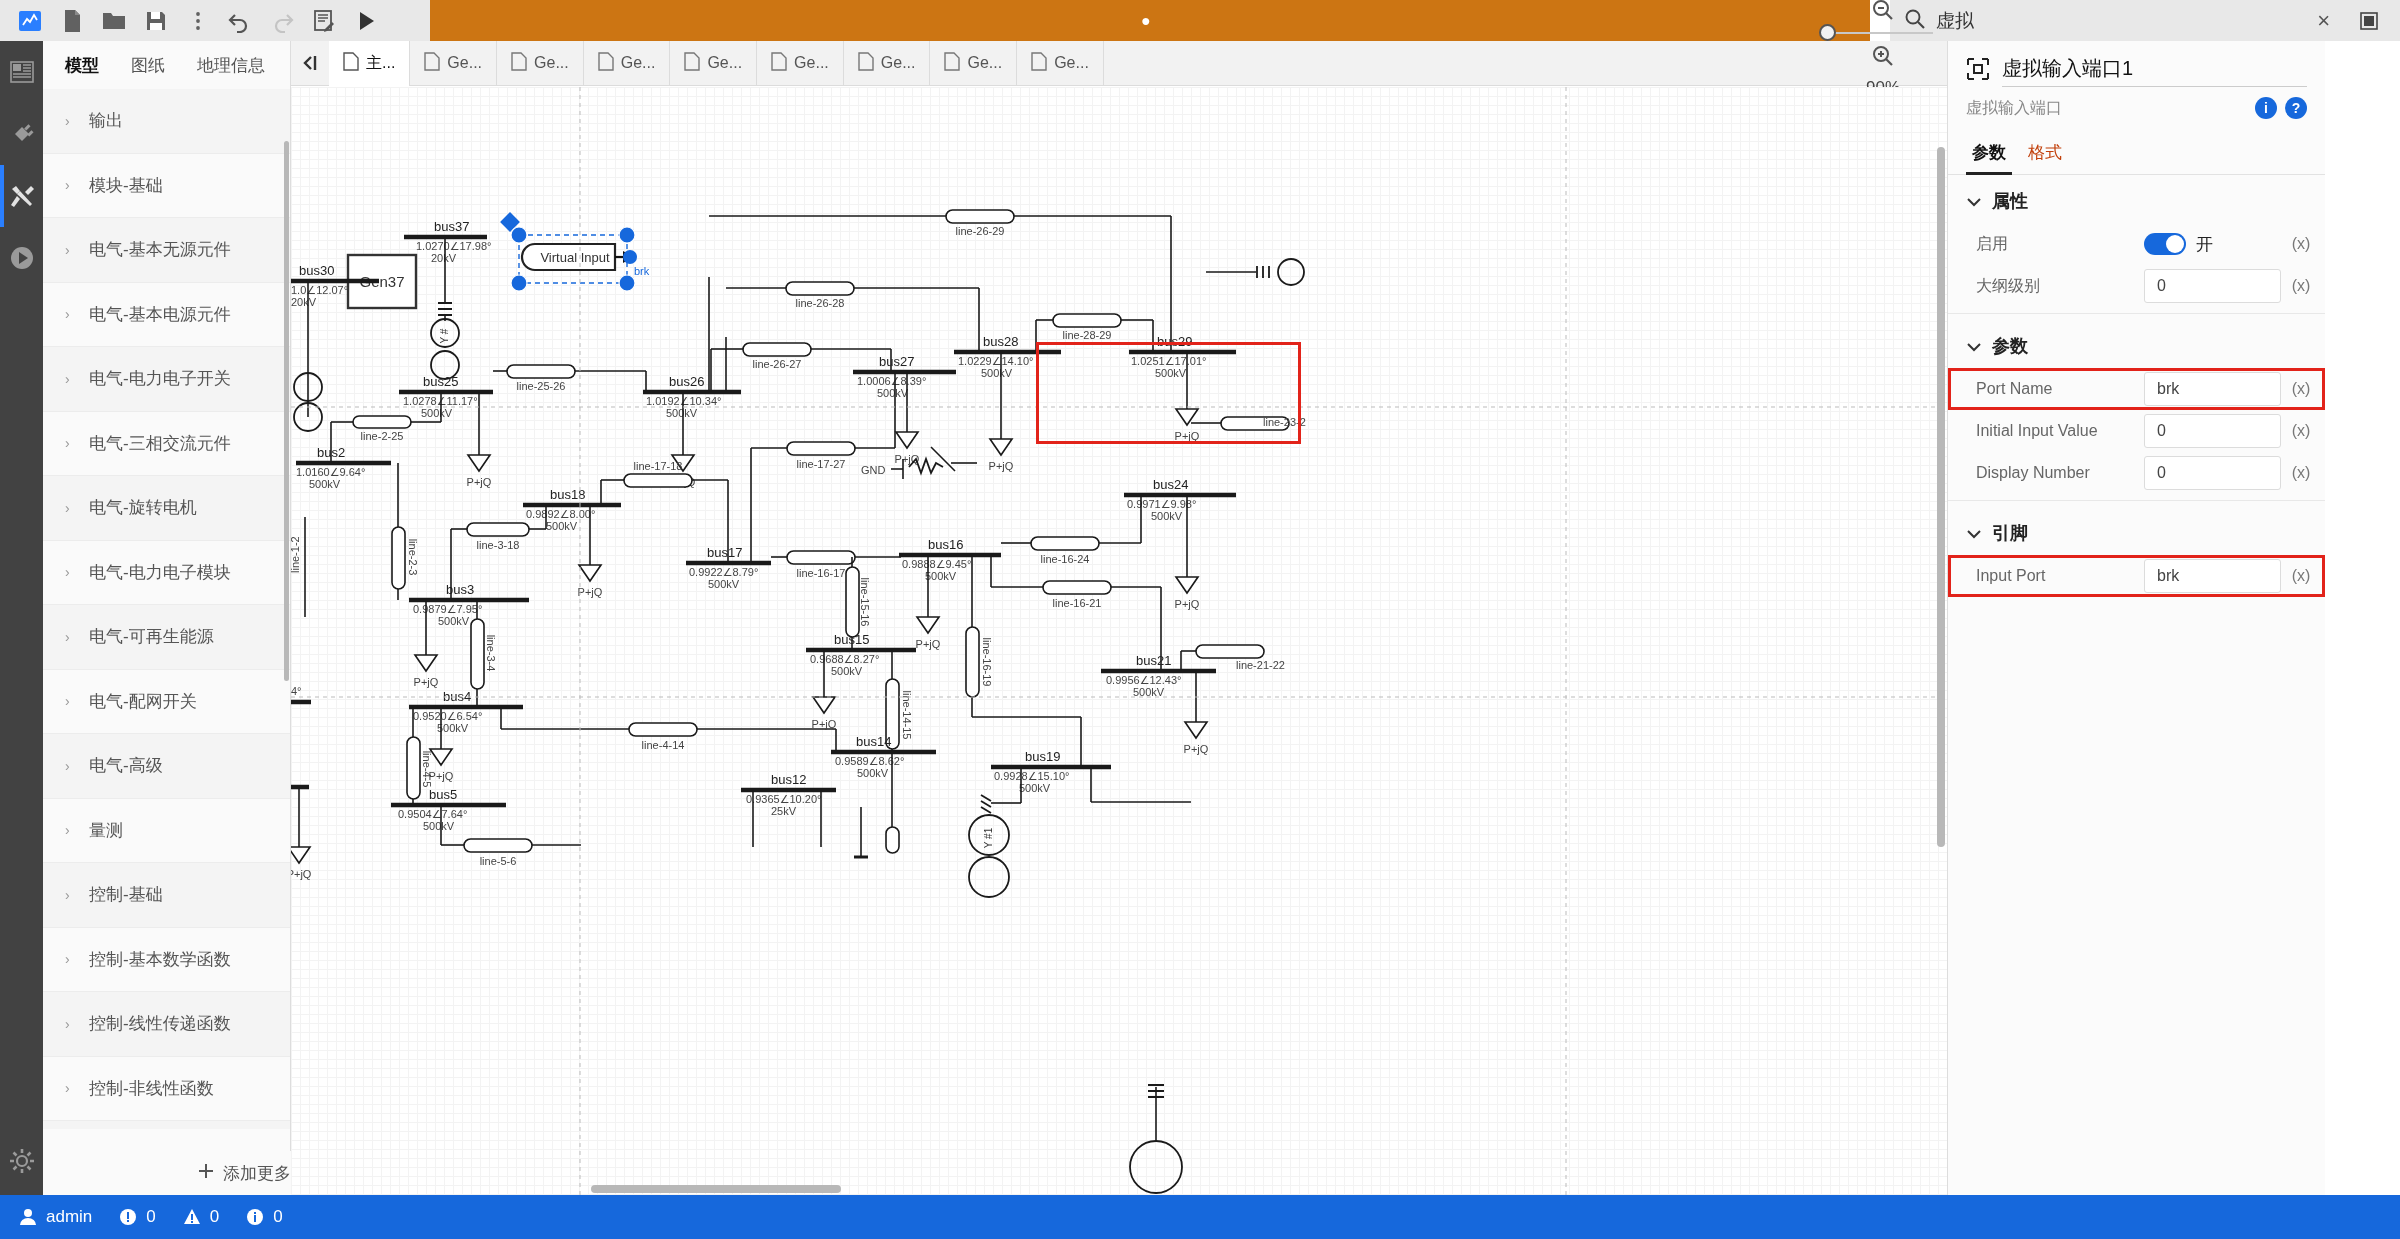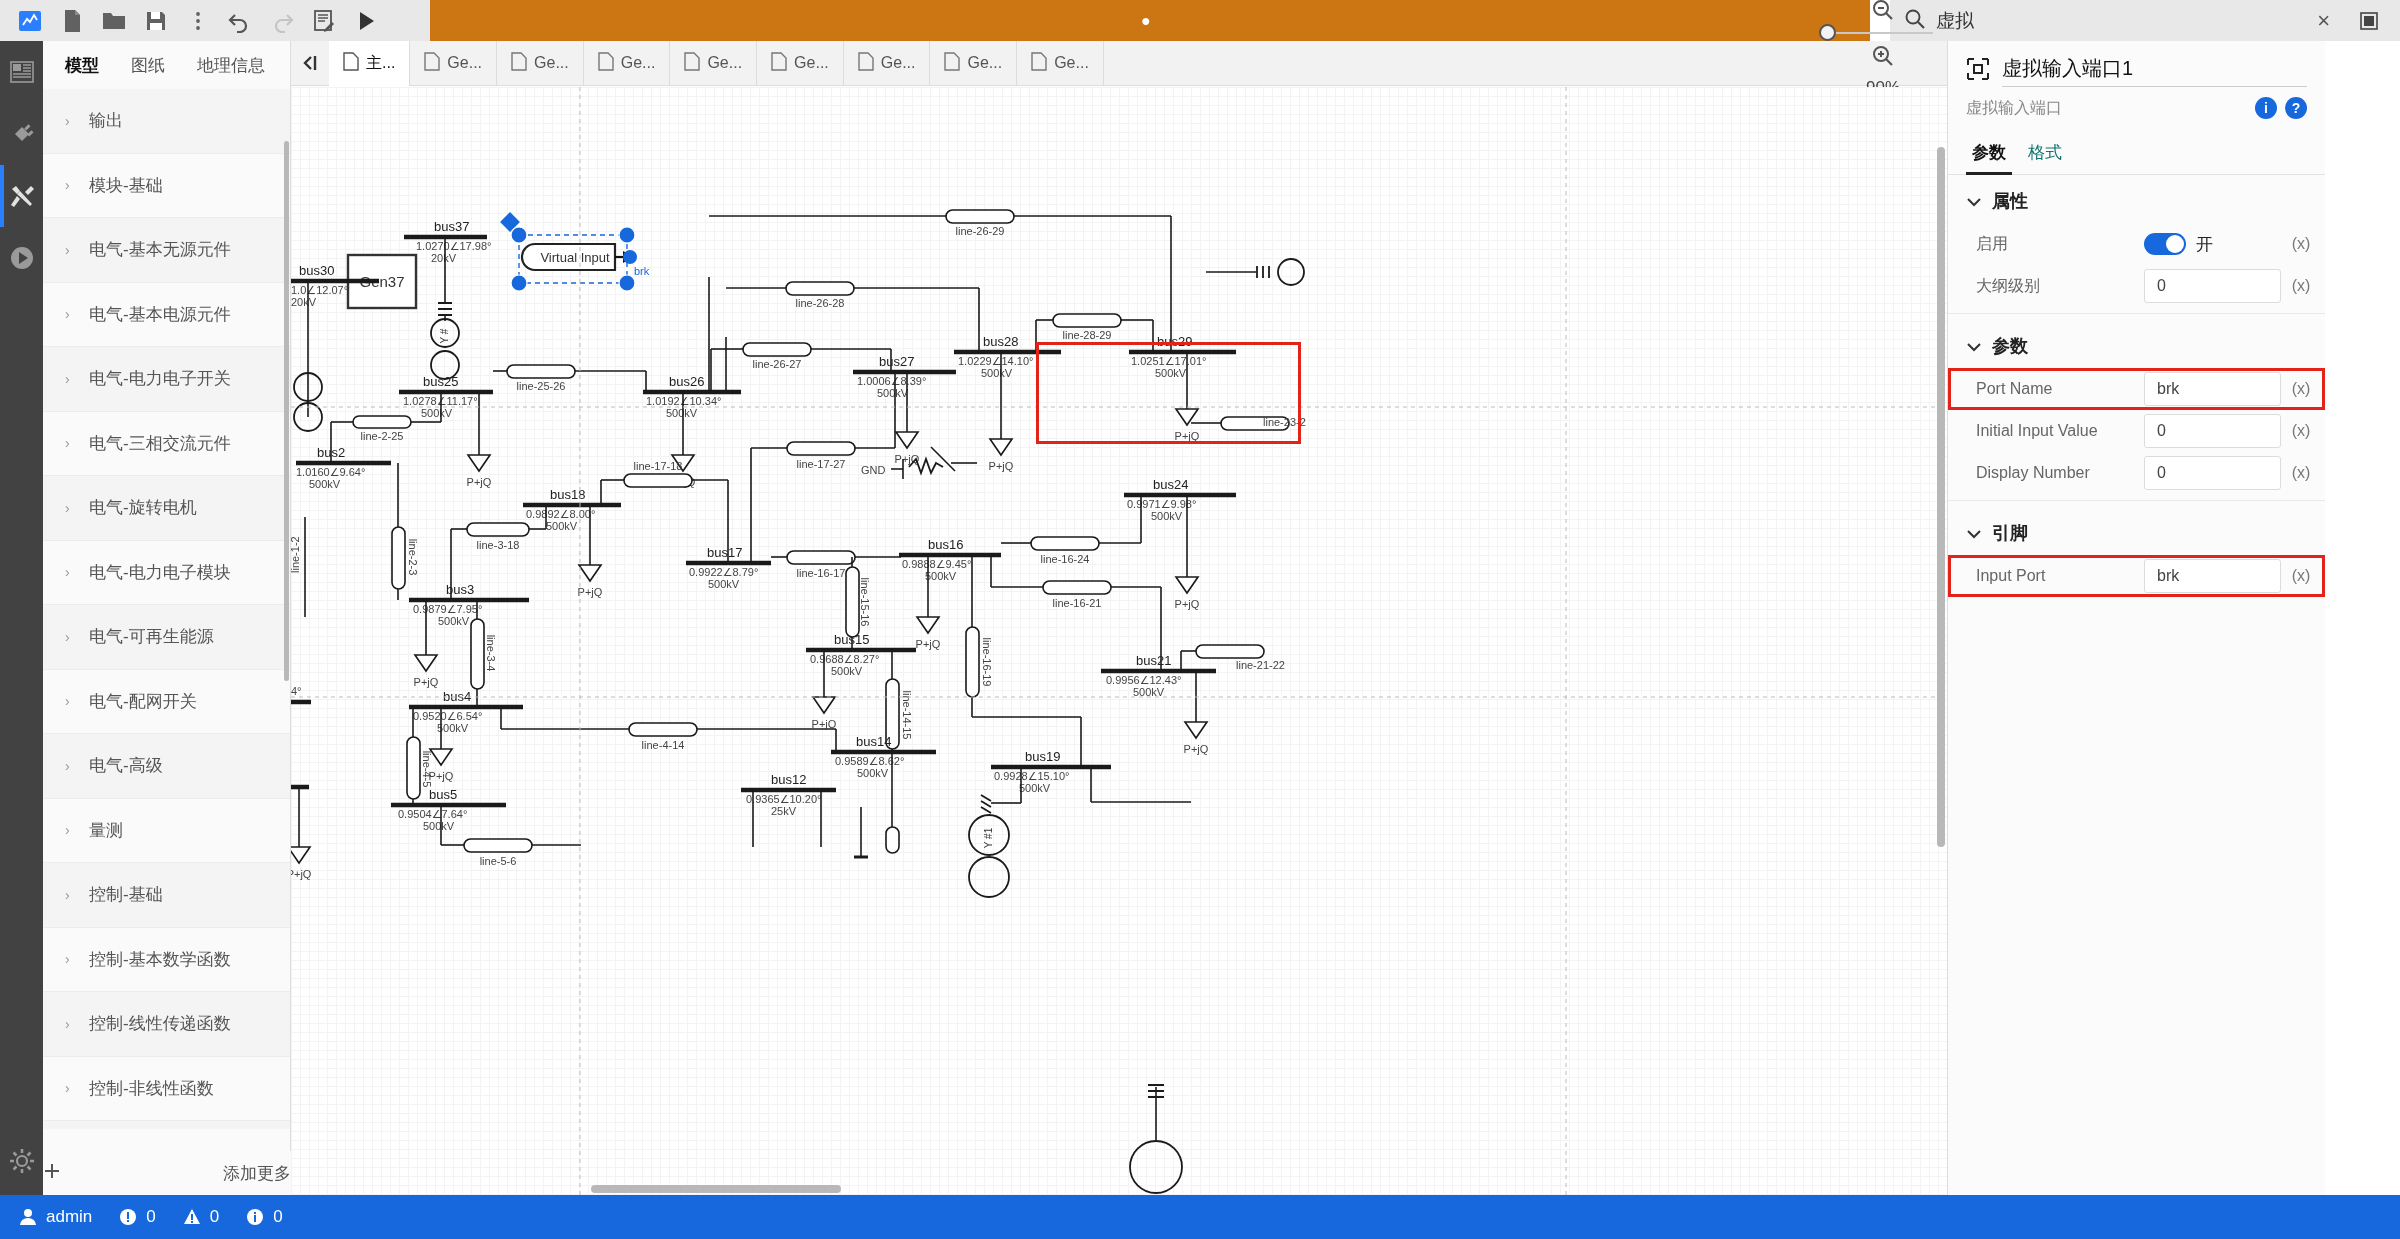--- a/index.html
+++ b/index.html
@@ -34,21 +34,21 @@
   .lib-tabs { display: flex; height: 48px; align-items: center; padding: 0 8px; gap: 4px; }
   .lib-tab { padding: 8px 14px; font-size: 17px; color: #555; cursor: pointer; position: relative; }
   .lib-tab.active { color: #111; font-weight: bold; }
   .lib-tab.active::after { content: ""; position: absolute; left: 14px; right: 14px; bottom: -8px; height: 3px; background: #222; }
   .lib-list { height: 1040px; overflow: hidden; position: relative; }
   .lib-row { height: 64.5px; display: flex; align-items: center; padding-left: 22px; gap: 12px; border-bottom: 1px solid #ececec;
              font-size: 17px; color: #555; cursor: pointer; background: #fafafa; }
   .lib-row:nth-child(even) { background: #f4f4f4; }
   .chev { color: #999; font-size: 14px; width: 12px; }
   .lib-more { position: absolute; bottom: 0; left: 0; width: 248px; height: 44px; display: flex; align-items: center;
-              justify-content: space-between; gap: 8px; font-size: 17px; color: #555; cursor: pointer; background: #fafafa; }
+              justify-content: flex-end; gap: 8px; font-size: 17px; color: #555; cursor: pointer; background: #fafafa; }
   .lib-scroll { position: absolute; right: 1px; top: 52px; width: 5px; height: 540px; background: #b8b8b8; border-radius: 3px; }
 
   
   .canvasarea { position: absolute; top: 41px; left: 291px; width: 1656px; height: 1154px; background: #fff; }
   .ctabs { height: 45px; background: #f2f2f2; display: flex; align-items: center; border-bottom: 1px solid #dcdcdc; }
   .ctab-collapse { width: 38px; height: 45px; display: flex; align-items: center; justify-content: center; cursor: pointer; }
   .ctab { height: 45px; display: flex; align-items: center; gap: 7px; padding: 0 14px; font-size: 16px; color: #555;
           cursor: pointer; border-right: 1px solid #dcdcdc; white-space: nowrap; }
   .ctab.active { background: #fff; color: #111; }
   .ctools { display: flex; align-items: center; gap: 10px; margin-left: auto; padding-right: 14px; flex-direction: column; }
@@ -71,21 +71,21 @@
   .vi-sel { position: absolute; left: 745px; top: 255px; width: 265px; height: 102px; border: 3px solid #e2231a; background: rgba(255,255,255,0); }
 
   
   .insp { position: absolute; top: 41px; left: 1947px; width: 378px; height: 1154px; background: #fbfbfb; border-left: 1px solid #ddd; }
   .insp-head { display: flex; align-items: center; gap: 12px; padding: 14px 18px 6px 18px; }
   .insp-title { font-size: 20px; color: #111; border-bottom: 1px solid #ccc; flex: 1; padding-bottom: 4px; }
   .insp-sub { display: flex; align-items: center; padding: 4px 18px 10px 18px; font-size: 16px; color: #888; }
   .badge { width: 22px; height: 22px; border-radius: 50%; background: #1668dc; color: #fff; font-size: 14px;
            display: flex; align-items: center; justify-content: center; font-weight: bold; margin-left: 8px; cursor: pointer; }
   .insp-tabs { display: flex; gap: 10px; padding: 4px 18px 0 18px; border-bottom: 1px solid #e2e2e2; }
-  .itab { padding: 8px 6px 10px 6px; font-size: 17px; color: #0f766e; cursor: pointer; position: relative; }
+  .itab { padding: 8px 6px 10px 6px; font-size: 17px; color: #c2410c; cursor: pointer; position: relative; }
   .itab.active { color: #111; font-weight: bold; }
   .itab.active::after { content: ""; position: absolute; left: 0; right: 0; bottom: -1px; height: 3px; background: #222; }
   .sect { display: flex; align-items: center; gap: 10px; padding: 14px 18px 10px 18px; font-size: 18px; color: #222; cursor: pointer; }
   .sect.sub { padding-left: 34px; font-size: 17px; color: #555; font-weight: normal; }
   .sect span.lbl { font-weight: bold; }
   .sect.sub span.lbl { font-weight: normal; }
   .prow { display: flex; align-items: center; padding: 4px 12px 4px 28px; gap: 8px; height: 42px; }
   .plabel { font-size: 16px; color: #666; width: 160px; }
   .pfield { flex: 1; height: 34px; background: #fff; border: 1px solid #dcdcdc; border-radius: 3px;
             display: flex; align-items: center; padding: 0 12px; font-size: 16px; color: #444; cursor: text; }

